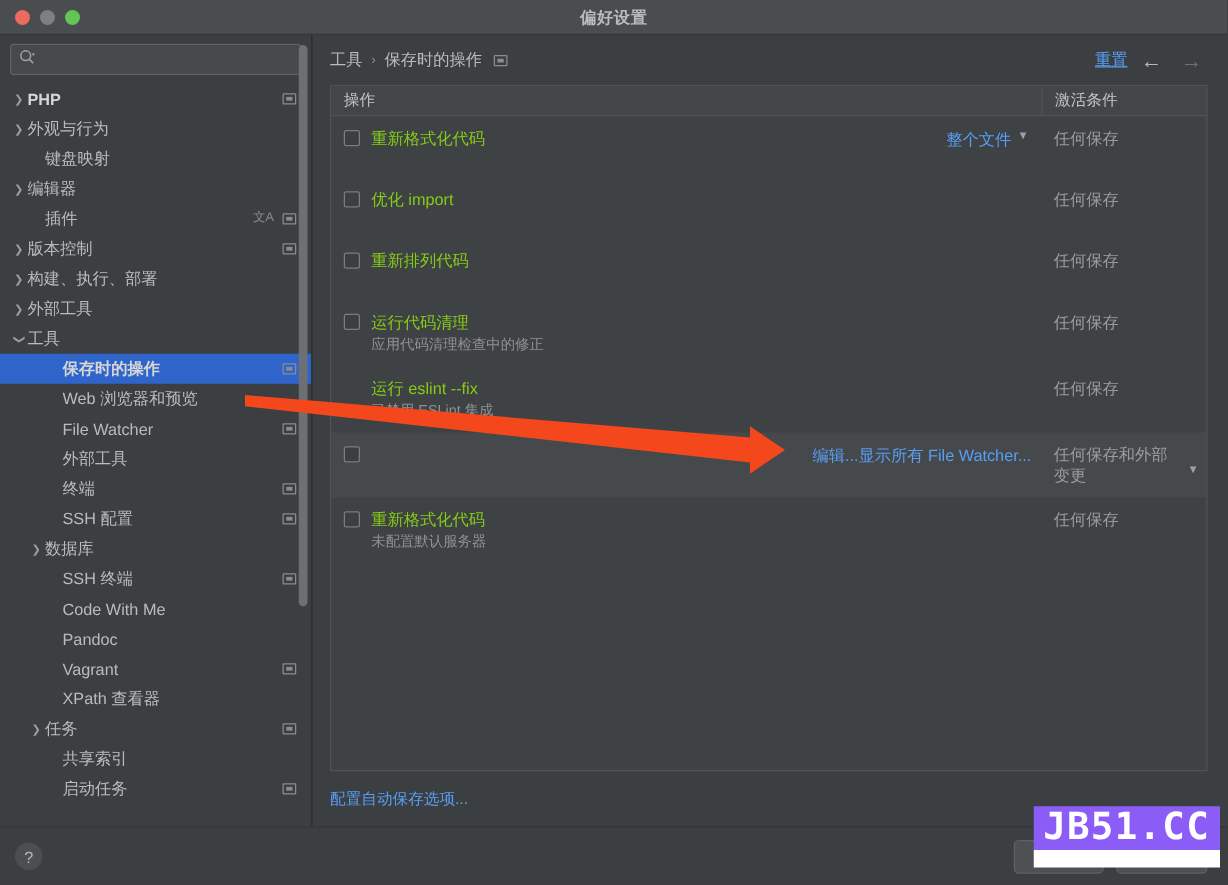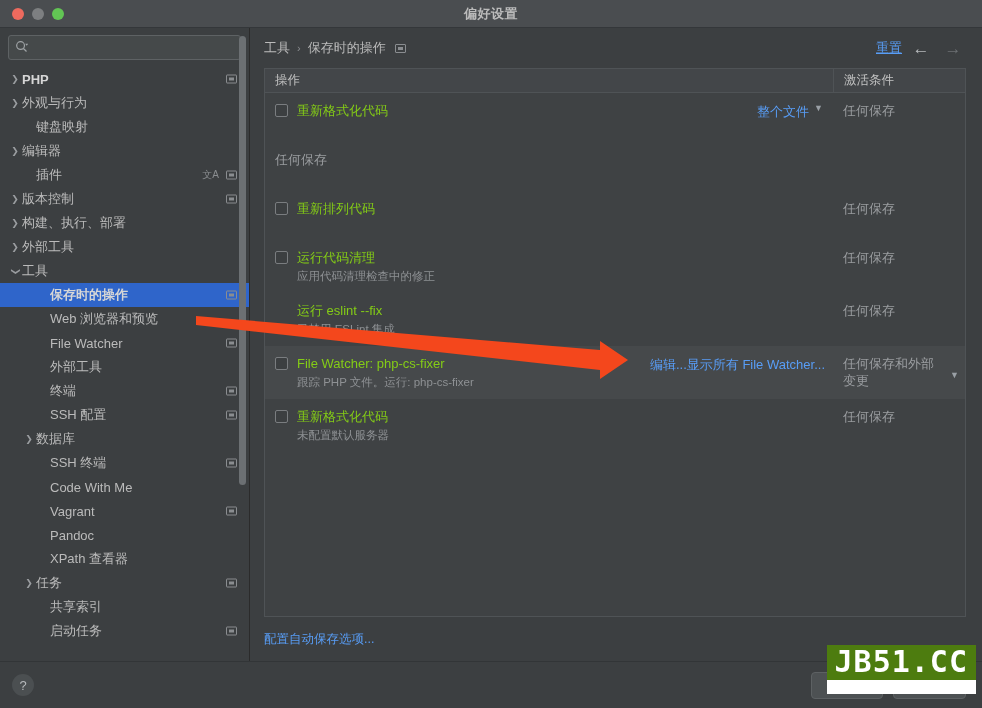--- a/index.html
+++ b/index.html
@@ -202,21 +202,21 @@
 
   
   .annot { position: absolute; left: 0; top: 0; width: 982px; height: 708px; pointer-events: none; }
 
   
   .wm {
     position: absolute; right: 6px; bottom: 14px;
     display: flex; flex-direction: column; align-items: stretch;
   }
   .wm-top {
-    background: #4d7c0f; color: #ffffff;
+    background: #8b5cf6; color: #ffffff;
     font-family: "DejaVu Sans Mono", monospace;
     font-weight: bold; font-size: 30px; letter-spacing: 1px;
     padding: 2px 8px 3px 8px; line-height: 1;
   }
   .wm-bot { background: #ffffff; height: 14px; }
 </style>
 </head>
 <body>
 
 <div class="window">
@@ -322,26 +322,26 @@
             <span class="arrow" style="margin-left: 36px;"></span>
             <span class="tlabel">SSH 终端</span>
             <span class="badge-box"></span>
           </div>
           <div class="titem">
             <span class="arrow" style="margin-left: 36px;"></span>
             <span class="tlabel">Code With Me</span>
           </div>
           <div class="titem">
             <span class="arrow" style="margin-left: 36px;"></span>
+            <span class="tlabel">Pandoc</span>
+          </div>
+          <div class="titem">
+            <span class="arrow" style="margin-left: 36px;"></span>
             <span class="tlabel">Vagrant</span>
             <span class="badge-box"></span>
-          </div>
-          <div class="titem">
-            <span class="arrow" style="margin-left: 36px;"></span>
-            <span class="tlabel">Pandoc</span>
           </div>
           <div class="titem">
             <span class="arrow" style="margin-left: 36px;"></span>
             <span class="tlabel">XPath 查看器</span>
           </div>
           <div class="titem">
             <span class="arrow" style="margin-left: 22px;">❯</span>
             <span class="tlabel">任务</span>
             <span class="badge-box"></span>
           </div>
@@ -387,20 +387,27 @@
                 <div class="combo">
                   <span class="val">整个文件</span>
                   <span class="chev">▼</span>
                 </div>
               </div>
               <div class="condcell">
                 <span>任何保存</span>
               </div>
             </div>
             <div class="trow">
+              <div class="left">
+                <span class="cb"></span>
+                <div class="txtcol">
+                  <div class="rowtitle">优化 import</div>
+                </div>
+                <div style="flex: 1 1 0%;"></div>
+              </div>
               <div class="condcell">
                 <span>任何保存</span>
               </div>
             </div>
             <div class="trow">
               <div class="left">
                 <span class="cb"></span>
                 <div class="txtcol">
                   <div class="rowtitle">重新排列代码</div>
                 </div>
@@ -432,24 +439,20 @@
                 </div>
                 <div style="flex: 1 1 0%;"></div>
               </div>
               <div class="condcell">
                 <span>任何保存</span>
               </div>
             </div>
             <div class="trow alt">
               <div class="left">
                 <span class="cb"></span>
-                <div class="txtcol">
-                  <div class="rowtitle">File Watcher: php-cs-fixer</div>
-                  <div class="rowsub">跟踪 PHP 文件。运行: php-cs-fixer</div>
-                </div>
                 <div style="flex: 1 1 0%;"></div>
                 <div class="rowlinks">
                   <span class="rlink">编辑...</span>
                   <span class="rlink">显示所有 File Watcher...</span>
                 </div>
               </div>
               <div class="condcell">
                 <span>任何保存和外部变更</span>
                 <span class="chev">▼</span>
               </div>

